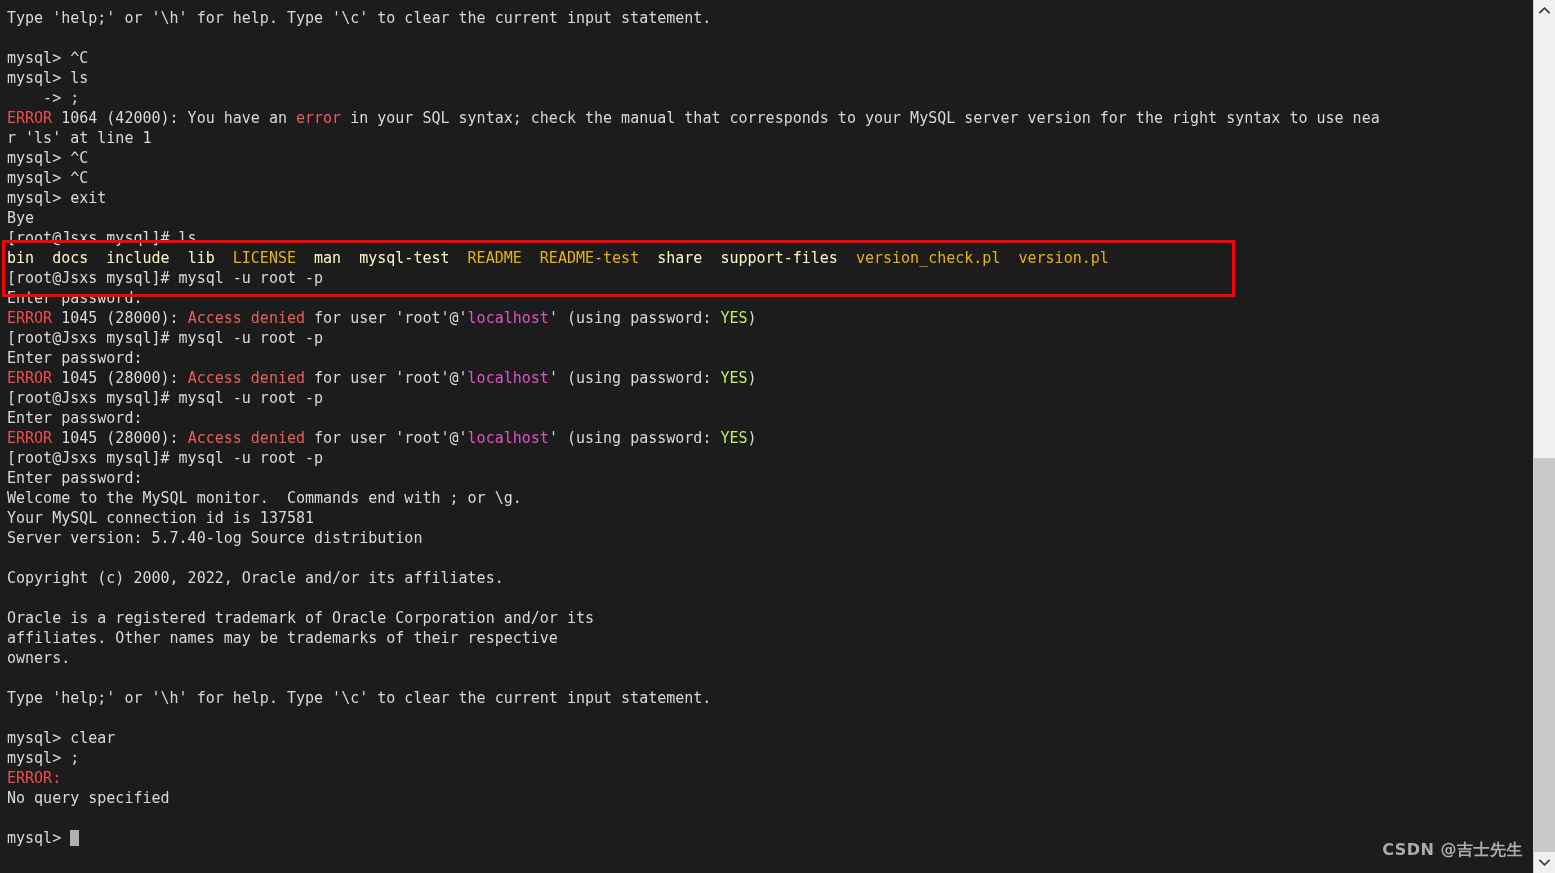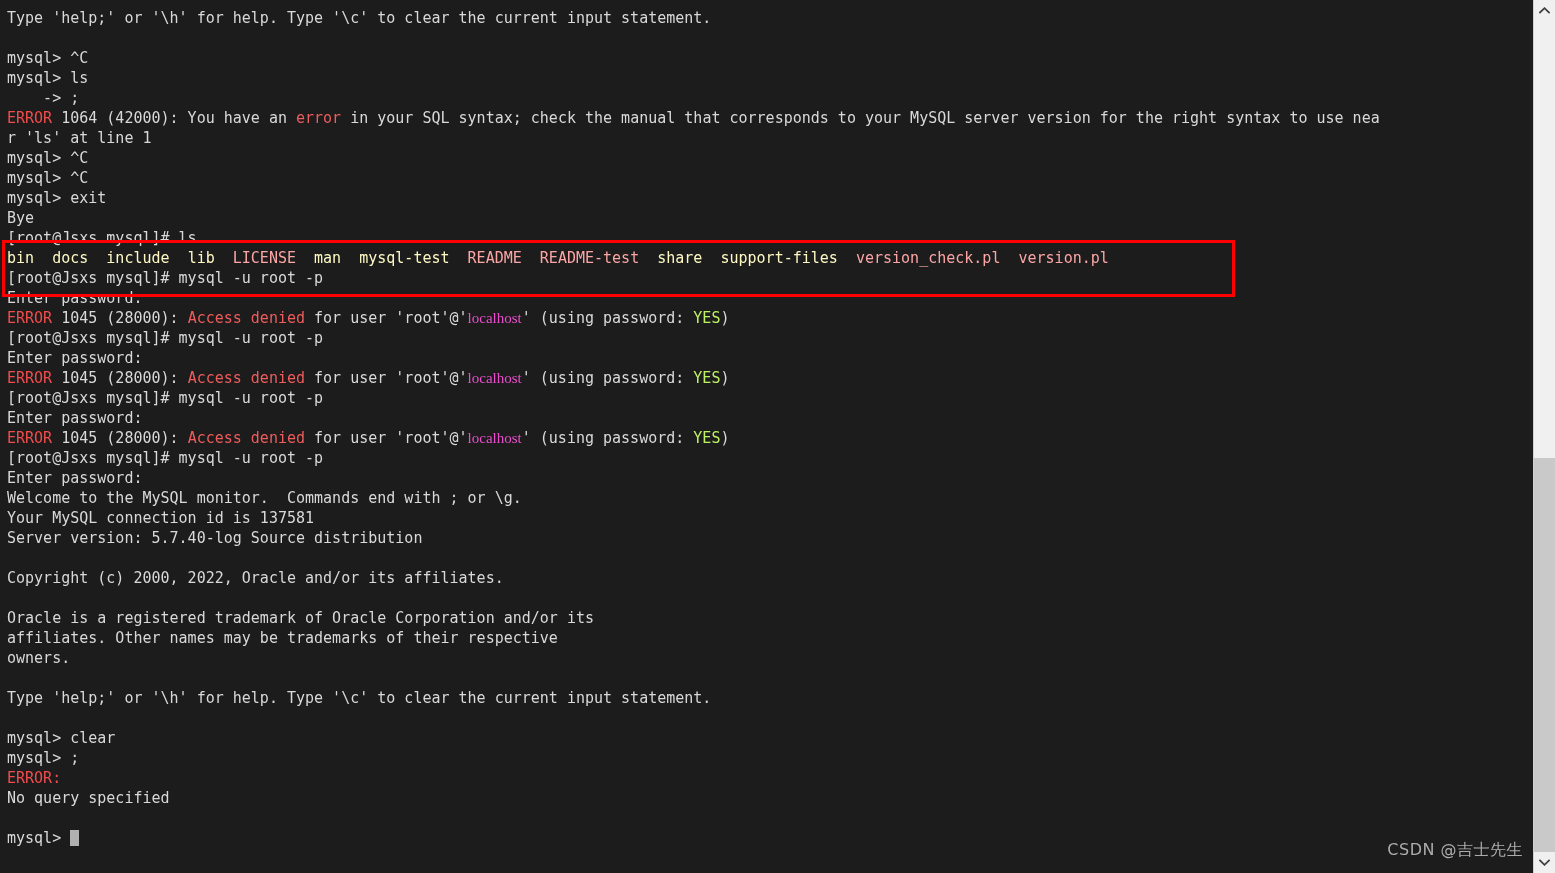--- a/index.html
+++ b/index.html
@@ -42,22 +42,22 @@
     font-size: 15px;
   }
   .blank { height: 20px; }
 
   
   .c-default { color: #d9d9d9; }
   .c-red     { color: #f14c4c; }
   .c-salmon  { color: #f05c5c; }
   .c-green   { color: #bef264; }
   .c-cyan    { color: #fef9c3; }
-  .c-magenta { color: #e84ecb; font-family: Liberation Serif, serif; }
-  .c-white   { color: #fca5a5; }
+  .c-magenta { color: #e84ecb; }
+  .c-white   { color: #eab308; }
 
   
   .cursor {
     display: inline-block;
     width: 9px;
     height: 16px;
     background: #b0b0b0;
     vertical-align: -3px;
   }
 
@@ -76,20 +76,21 @@
   
   #watermark {
     position: absolute;
     right: 32px;
     bottom: 12px;
     color: #b9b9b9;
     font-family: "DejaVu Sans", "Liberation Sans", sans-serif;
     font-size: 16px;
     letter-spacing: 0.5px;
     opacity: 0.92;
+    font-weight: bold;
   }
 
   
   #scrollbar {
     position: absolute;
     right: 0;
     top: 0;
     width: 22px;
     height: 873px;
     background: #f0f0f0;

